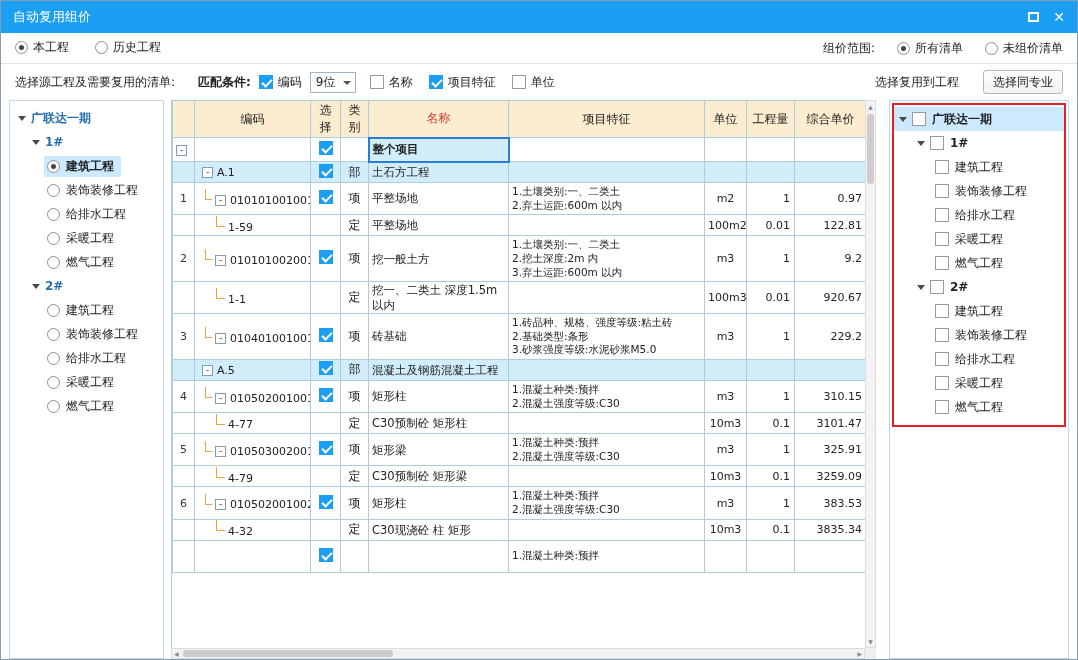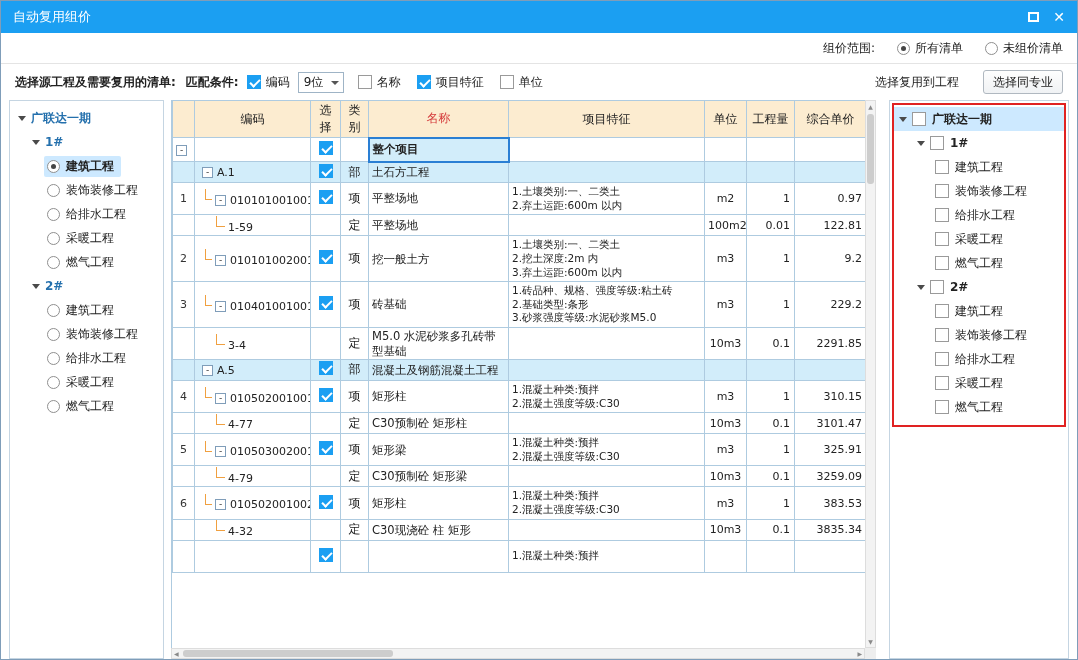--- a/index.html
+++ b/index.html
@@ -15,21 +15,21 @@
 
 .topbar{height:31px;flex:none;display:flex;align-items:center;padding:0 14px;border-bottom:1px solid #e4e4e4;background:#fff}
 .radio-item{display:inline-flex;align-items:center;margin-right:26px;cursor:pointer}
 .radio{width:13px;height:13px;border:1px solid #8f8f8f;border-radius:50%;background:#fff;display:inline-block;position:relative;margin-right:5px;flex:none}
 .radio.on::after{content:"";position:absolute;left:3px;top:3px;width:5px;height:5px;border-radius:50%;background:#454545}
 .scope-group{margin-left:auto;display:flex;align-items:center}
 .scope-group .radio-item{margin-right:0;margin-left:22px}
 .scope-label{font-weight:normal}
 
 .filterbar{height:36px;flex:none;display:flex;align-items:center;padding:0 14px;background:#fff}
-.flabel{font-weight:bold;margin-right:10px}
+.flabel{font-weight:normal;margin-right:23px}
 .mlabel{font-weight:bold;margin-right:8px}
 .cond-item{display:inline-flex;align-items:center;margin-right:16px;cursor:pointer}
 .cb{width:14px;height:14px;border:1px solid #9a9a9a;background:#fff;display:inline-block;position:relative;flex:none}
 .cond-item .cb{margin-right:5px}
 .cb.on{background:var(--accent,#1b9ff2);border-color:var(--accent,#1b9ff2)}
 .cb.on::after{content:"";position:absolute;left:4px;top:1px;width:4px;height:8px;border:solid #fff;border-width:0 2px 2px 0;transform:rotate(45deg)}
 .select{border:1px solid #9fb4c6;height:21px;min-width:46px;display:inline-flex;align-items:center;padding:0 16px 0 5px;position:relative;margin:0 14px 0 -8px;background:#fff;cursor:pointer;font-size:12px}
 .select::after{content:"";position:absolute;right:4px;top:8px;border:4px solid transparent;border-top-color:#555}
 .filter-right{margin-left:auto;width:188px;display:flex;align-items:center;justify-content:space-between}
 .target-label{font-weight:normal}
@@ -104,20 +104,27 @@
 
   <div class="titlebar">
     <span class="title">自动复用组价</span>
     <span class="winbtns">
       <span class="ic-restore"></span>
       <span class="ic-close">✕</span>
     </span>
   </div>
 
   <div class="topbar">
+    <span><span class="radio-item">
+          <span class="radio on"></span>
+          <span class="rlabel">本工程</span>
+        </span><span class="radio-item">
+          <span class="radio"></span>
+          <span class="rlabel">历史工程</span>
+        </span></span>
     <span class="scope-group">
       <span class="scope-label">组价范围:</span>
       <span style="display:inline-flex">
           <span class="radio-item">
             <span class="radio on"></span>
             <span class="rlabel">所有清单</span>
           </span>
           <span class="radio-item">
             <span class="radio"></span>
             <span class="rlabel">未组价清单</span>
@@ -324,50 +331,50 @@
                 <td class="c-chk"><span class="cb on"></span></td>
                 <td class="c-cat">项</td>
                 <td class="c-name">挖一般土方</td>
                 <td class="c-feat">1.土壤类别:一、二类土
 2.挖土深度:2m 内
 3.弃土运距:600m 以内</td>
                 <td class="c-unit">m3</td>
                 <td class="c-qty">1</td>
                 <td class="c-price">9.2</td>
               </tr>
+              <tr class="row-detail">
+                <td class="c-seq"></td>
+                <td class="c-code"><span class="code-inner ind3">
+                    <span class="elbow"></span>
+                    <span>1-1</span>
+                  </span></td>
+                <td class="c-chk"></td>
+                <td class="c-cat">定</td>
+                <td class="c-name">挖一、二类土 深度1.5m以内</td>
+                <td class="c-feat"></td>
+                <td class="c-unit">100m3</td>
+                <td class="c-qty">0.01</td>
+                <td class="c-price">920.67</td>
+              </tr>
               <tr class="row-item">
                 <td class="c-seq">3</td>
                 <td class="c-code"><span class="code-inner ind2">
                     <span class="elbow"></span>
                     <span class="exp">-</span>
                     <span>010401001001</span>
                   </span></td>
                 <td class="c-chk"><span class="cb on"></span></td>
                 <td class="c-cat">项</td>
                 <td class="c-name">砖基础</td>
                 <td class="c-feat">1.砖品种、规格、强度等级:粘土砖
 2.基础类型:条形
 3.砂浆强度等级:水泥砂浆M5.0</td>
                 <td class="c-unit">m3</td>
                 <td class="c-qty">1</td>
                 <td class="c-price">229.2</td>
-              </tr>
-              <tr class="row-detail">
-                <td class="c-seq"></td>
-                <td class="c-code"><span class="code-inner ind3">
-                    <span class="elbow"></span>
-                    <span>3-4</span>
-                  </span></td>
-                <td class="c-chk"></td>
-                <td class="c-cat">定</td>
-                <td class="c-name">M5.0 水泥砂浆多孔砖带型基础</td>
-                <td class="c-feat"></td>
-                <td class="c-unit">10m3</td>
-                <td class="c-qty">0.1</td>
-                <td class="c-price">2291.85</td>
               </tr>
               <tr class="row-section">
                 <td class="c-seq"></td>
                 <td class="c-code"><span class="code-inner ind1">
                     <span class="exp">-</span>
                     <span>A.5</span>
                   </span></td>
                 <td class="c-chk"><span class="cb on"></span></td>
                 <td class="c-cat">部</td>
                 <td class="c-name">混凝土及钢筋混凝土工程</td>

